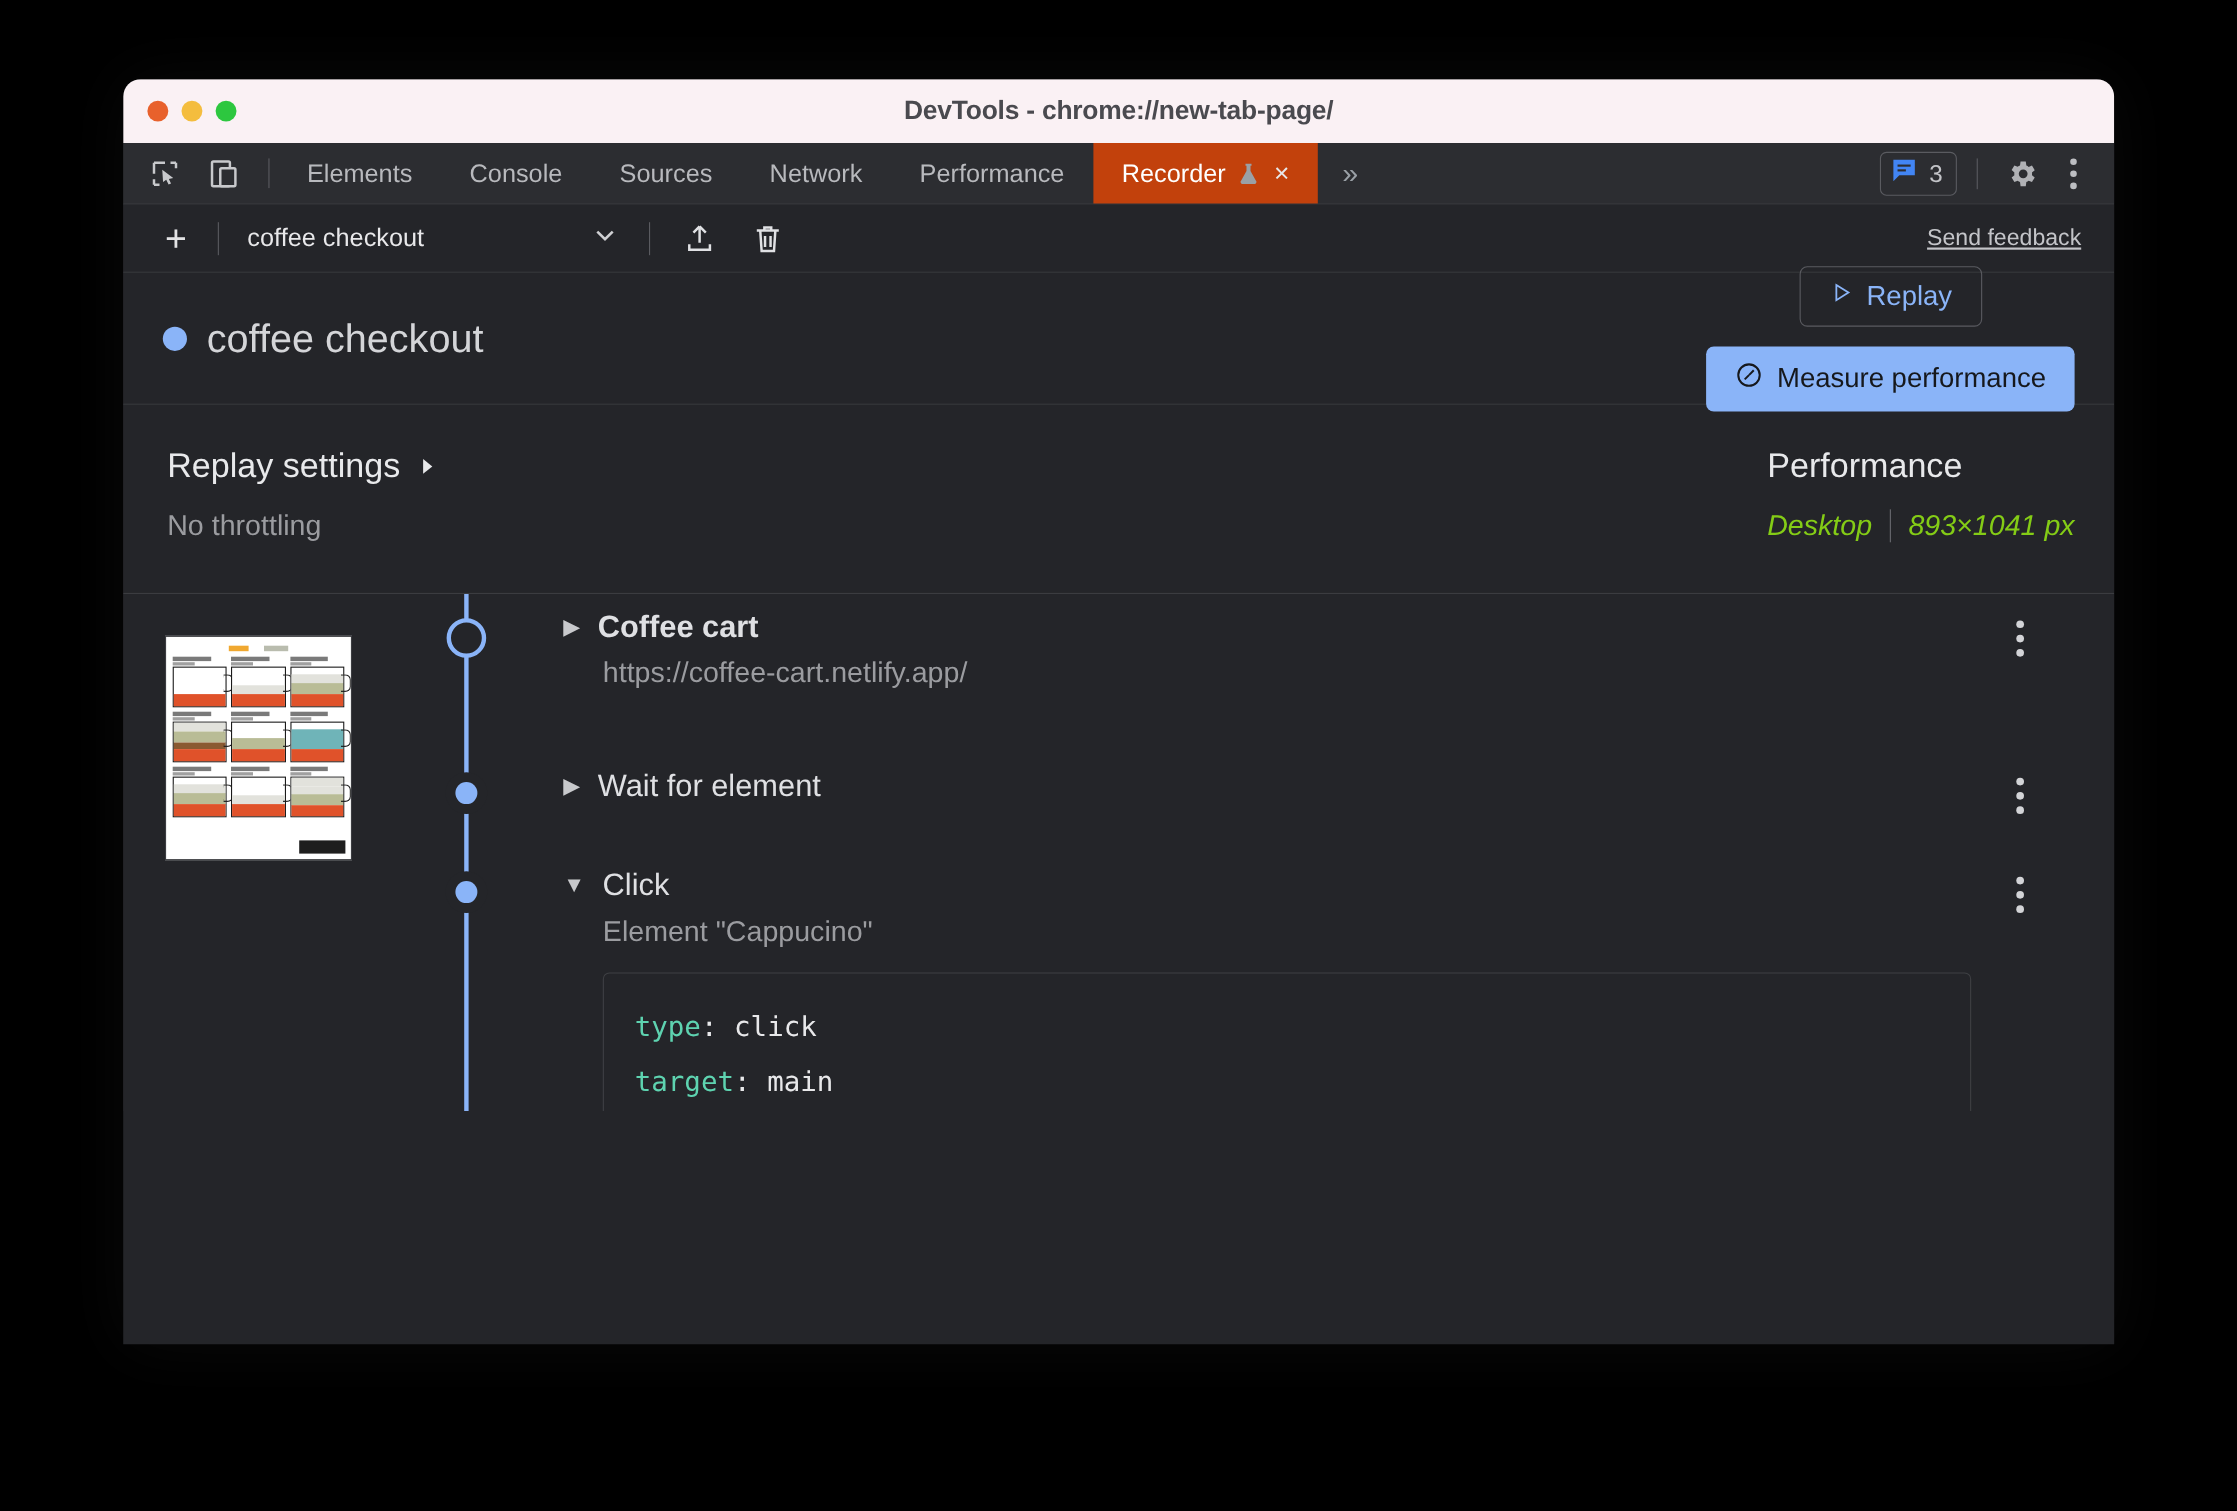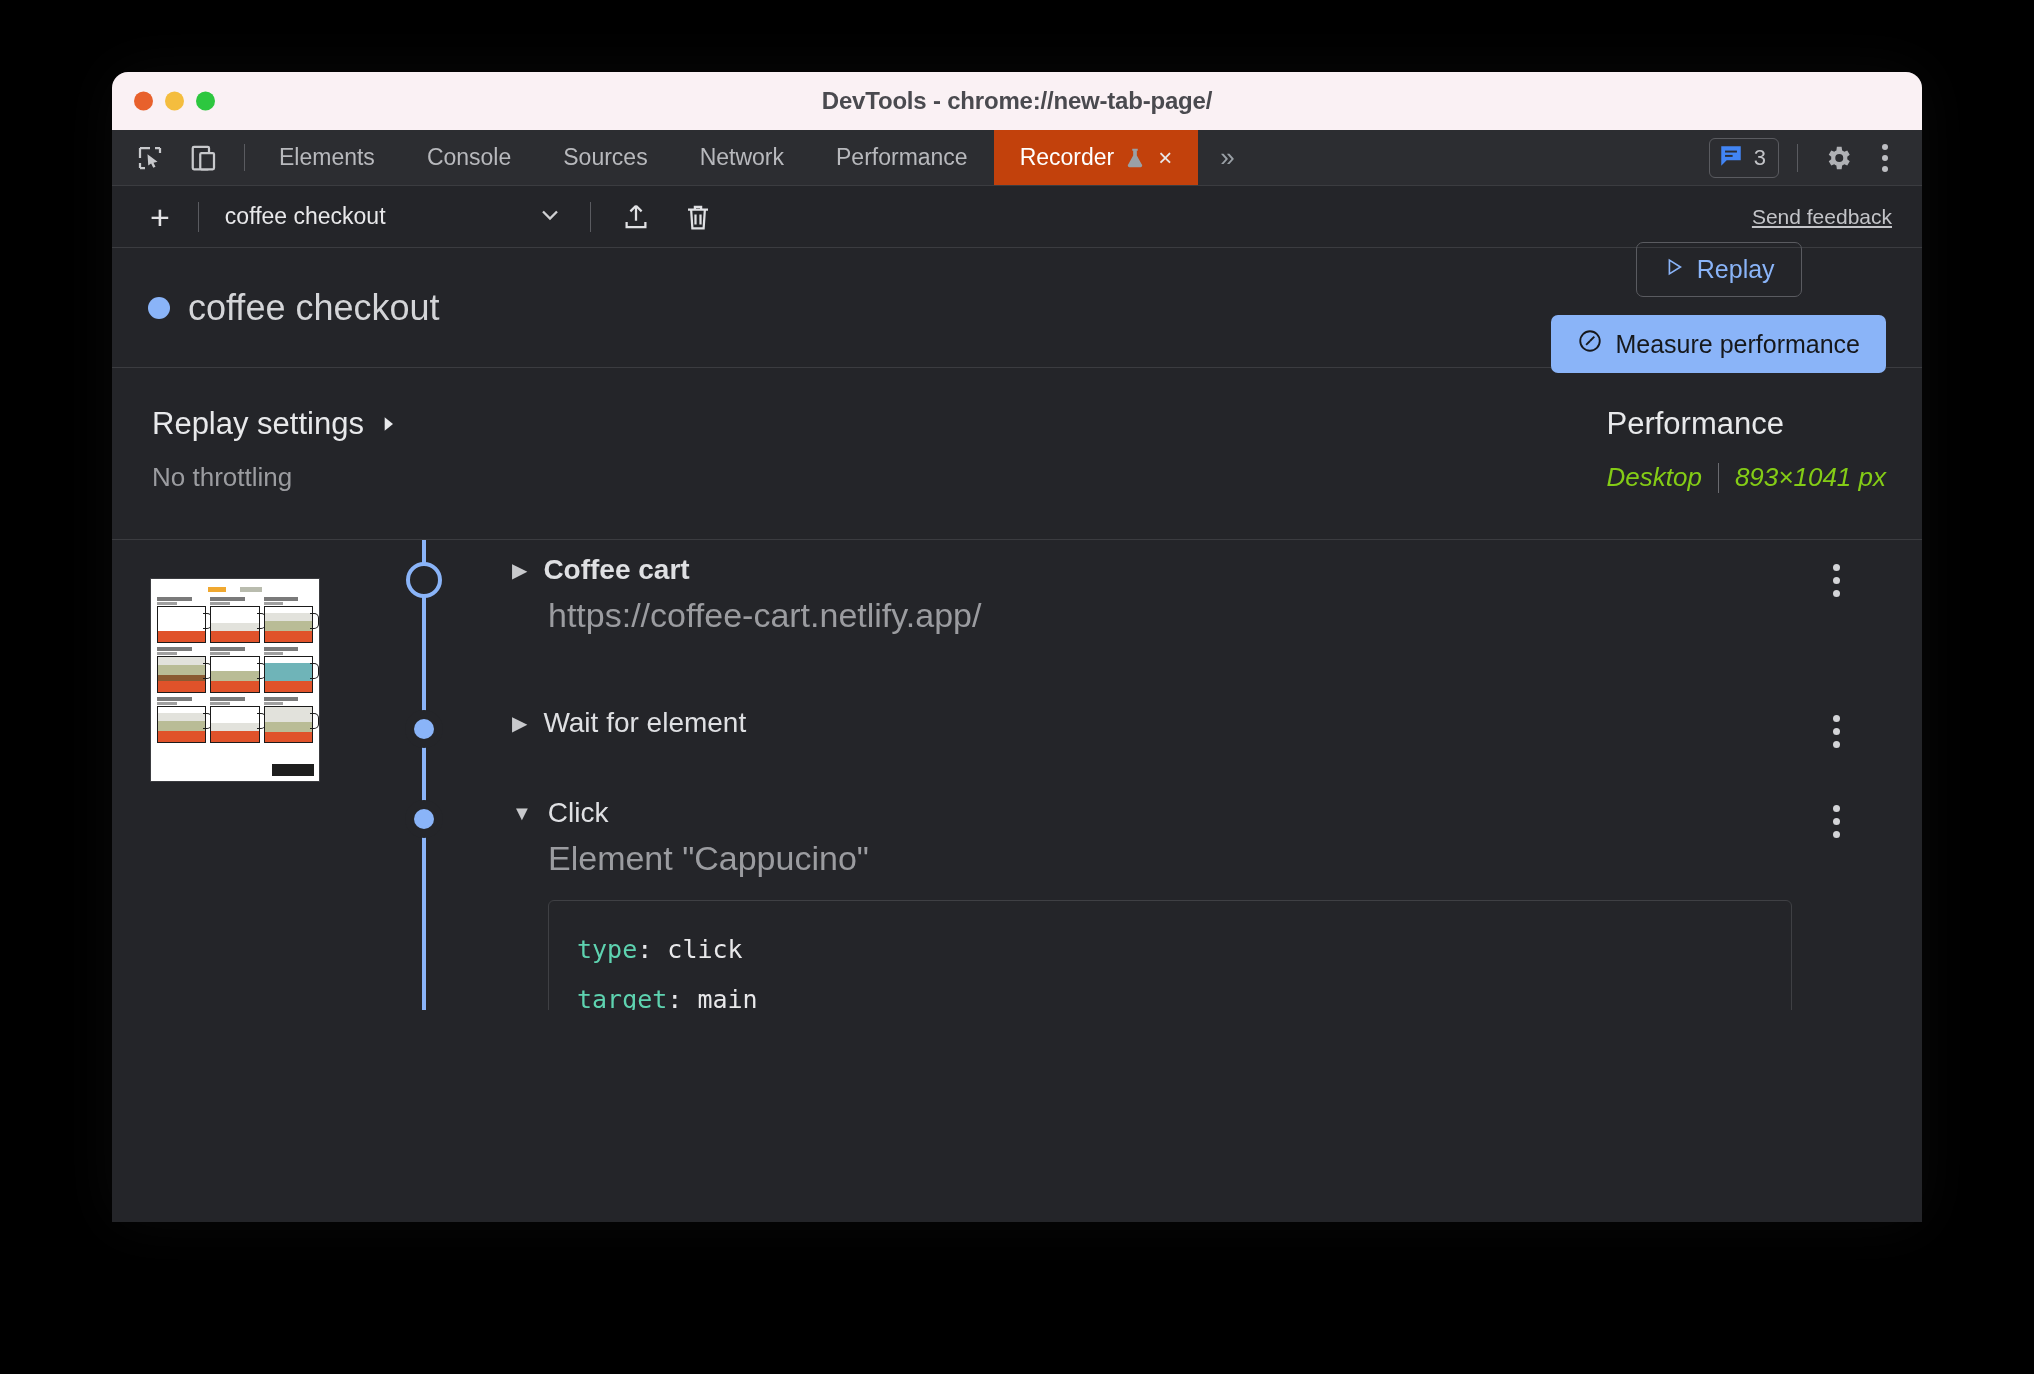--- a/index.html
+++ b/index.html
@@ -201,21 +201,21 @@
   .node.small {
     left: 302px; top: 30px;
     width: 20px; height: 20px;
     background: #8ab4f8;
     box-shadow: 0 0 0 9px #242529;
   }
   .step-row { display: flex; align-items: flex-start; gap: 16px; }
   .tri { color: #c8c9cc; font-size: 20px; line-height: 1.6; }
   .step-title { font-size: 28px; color: #dfe0e3; }
   .step-title.bold { font-weight: bold; }
-  .step-sub { font-size: 34px; color: #9b9ca0; margin-top: 10px; margin-left: 36px; }
+  .step-sub { font-size: 26px; color: #9b9ca0; margin-top: 10px; margin-left: 36px; }
   .step-kebab {
     position: absolute; right: 82px; top: 22px;
     display:flex; flex-direction: column; gap: 6px; align-items: center;
   }
   .step-kebab i { width: 7px; height: 7px; border-radius: 50%; background: #d3d4d7; display:block; }
 
   .codebox {
     margin: 22px 0 0 36px;
     margin-right: 50px;
     border: 1px solid #3f4044;

